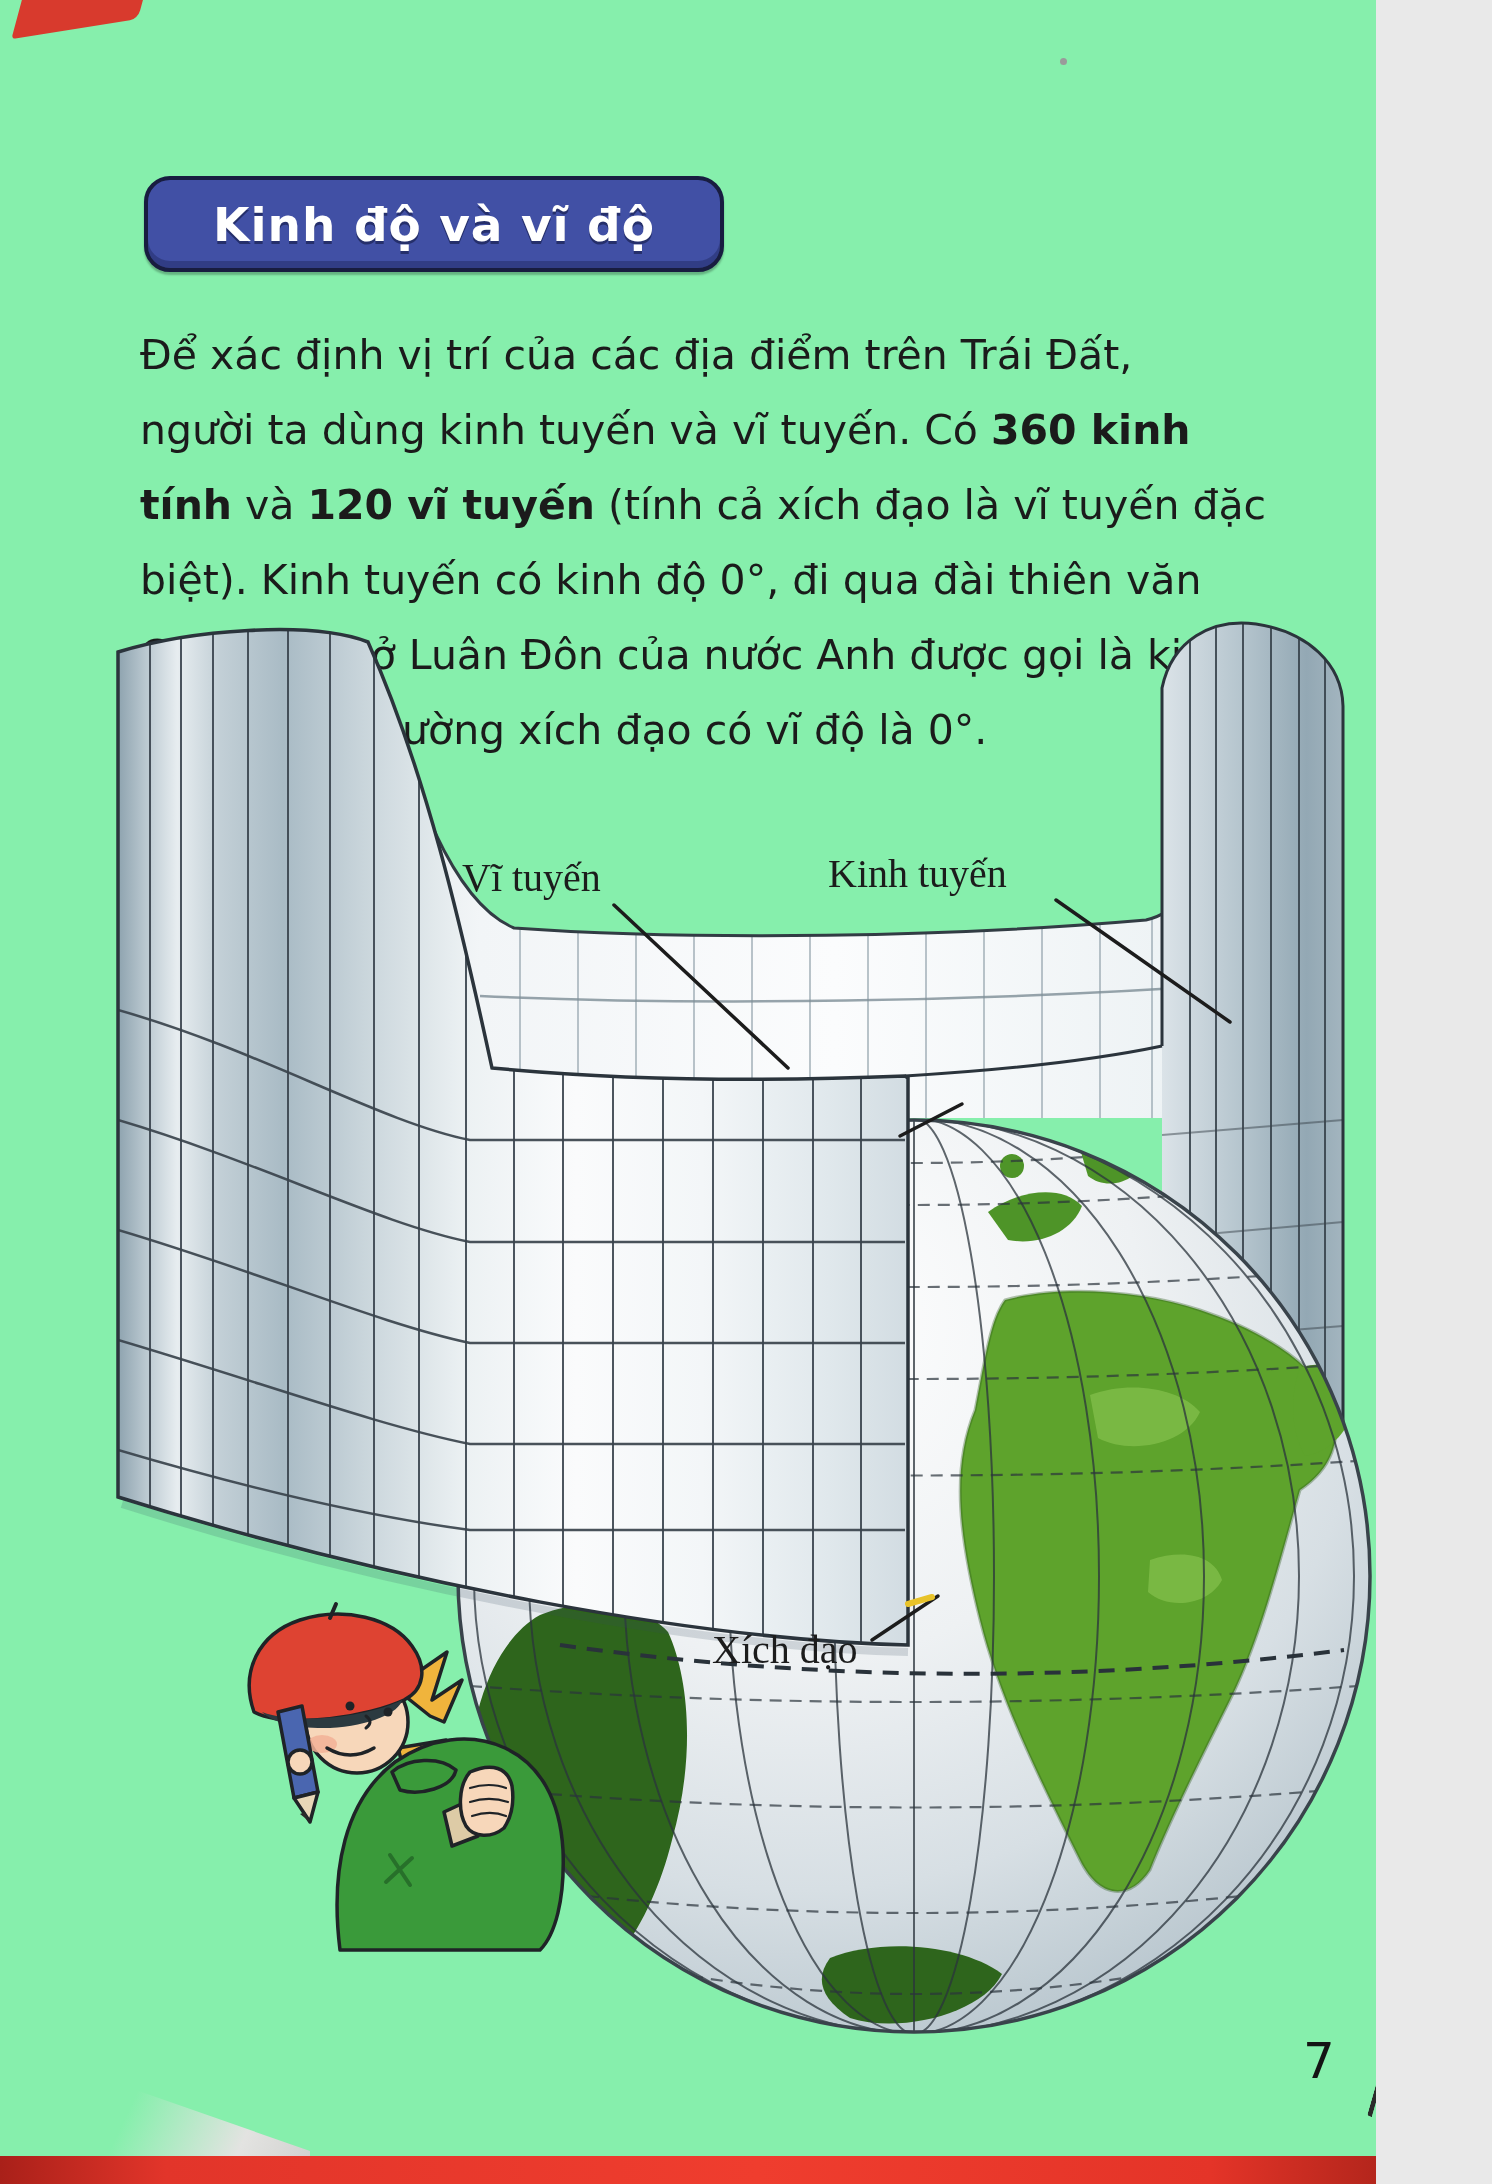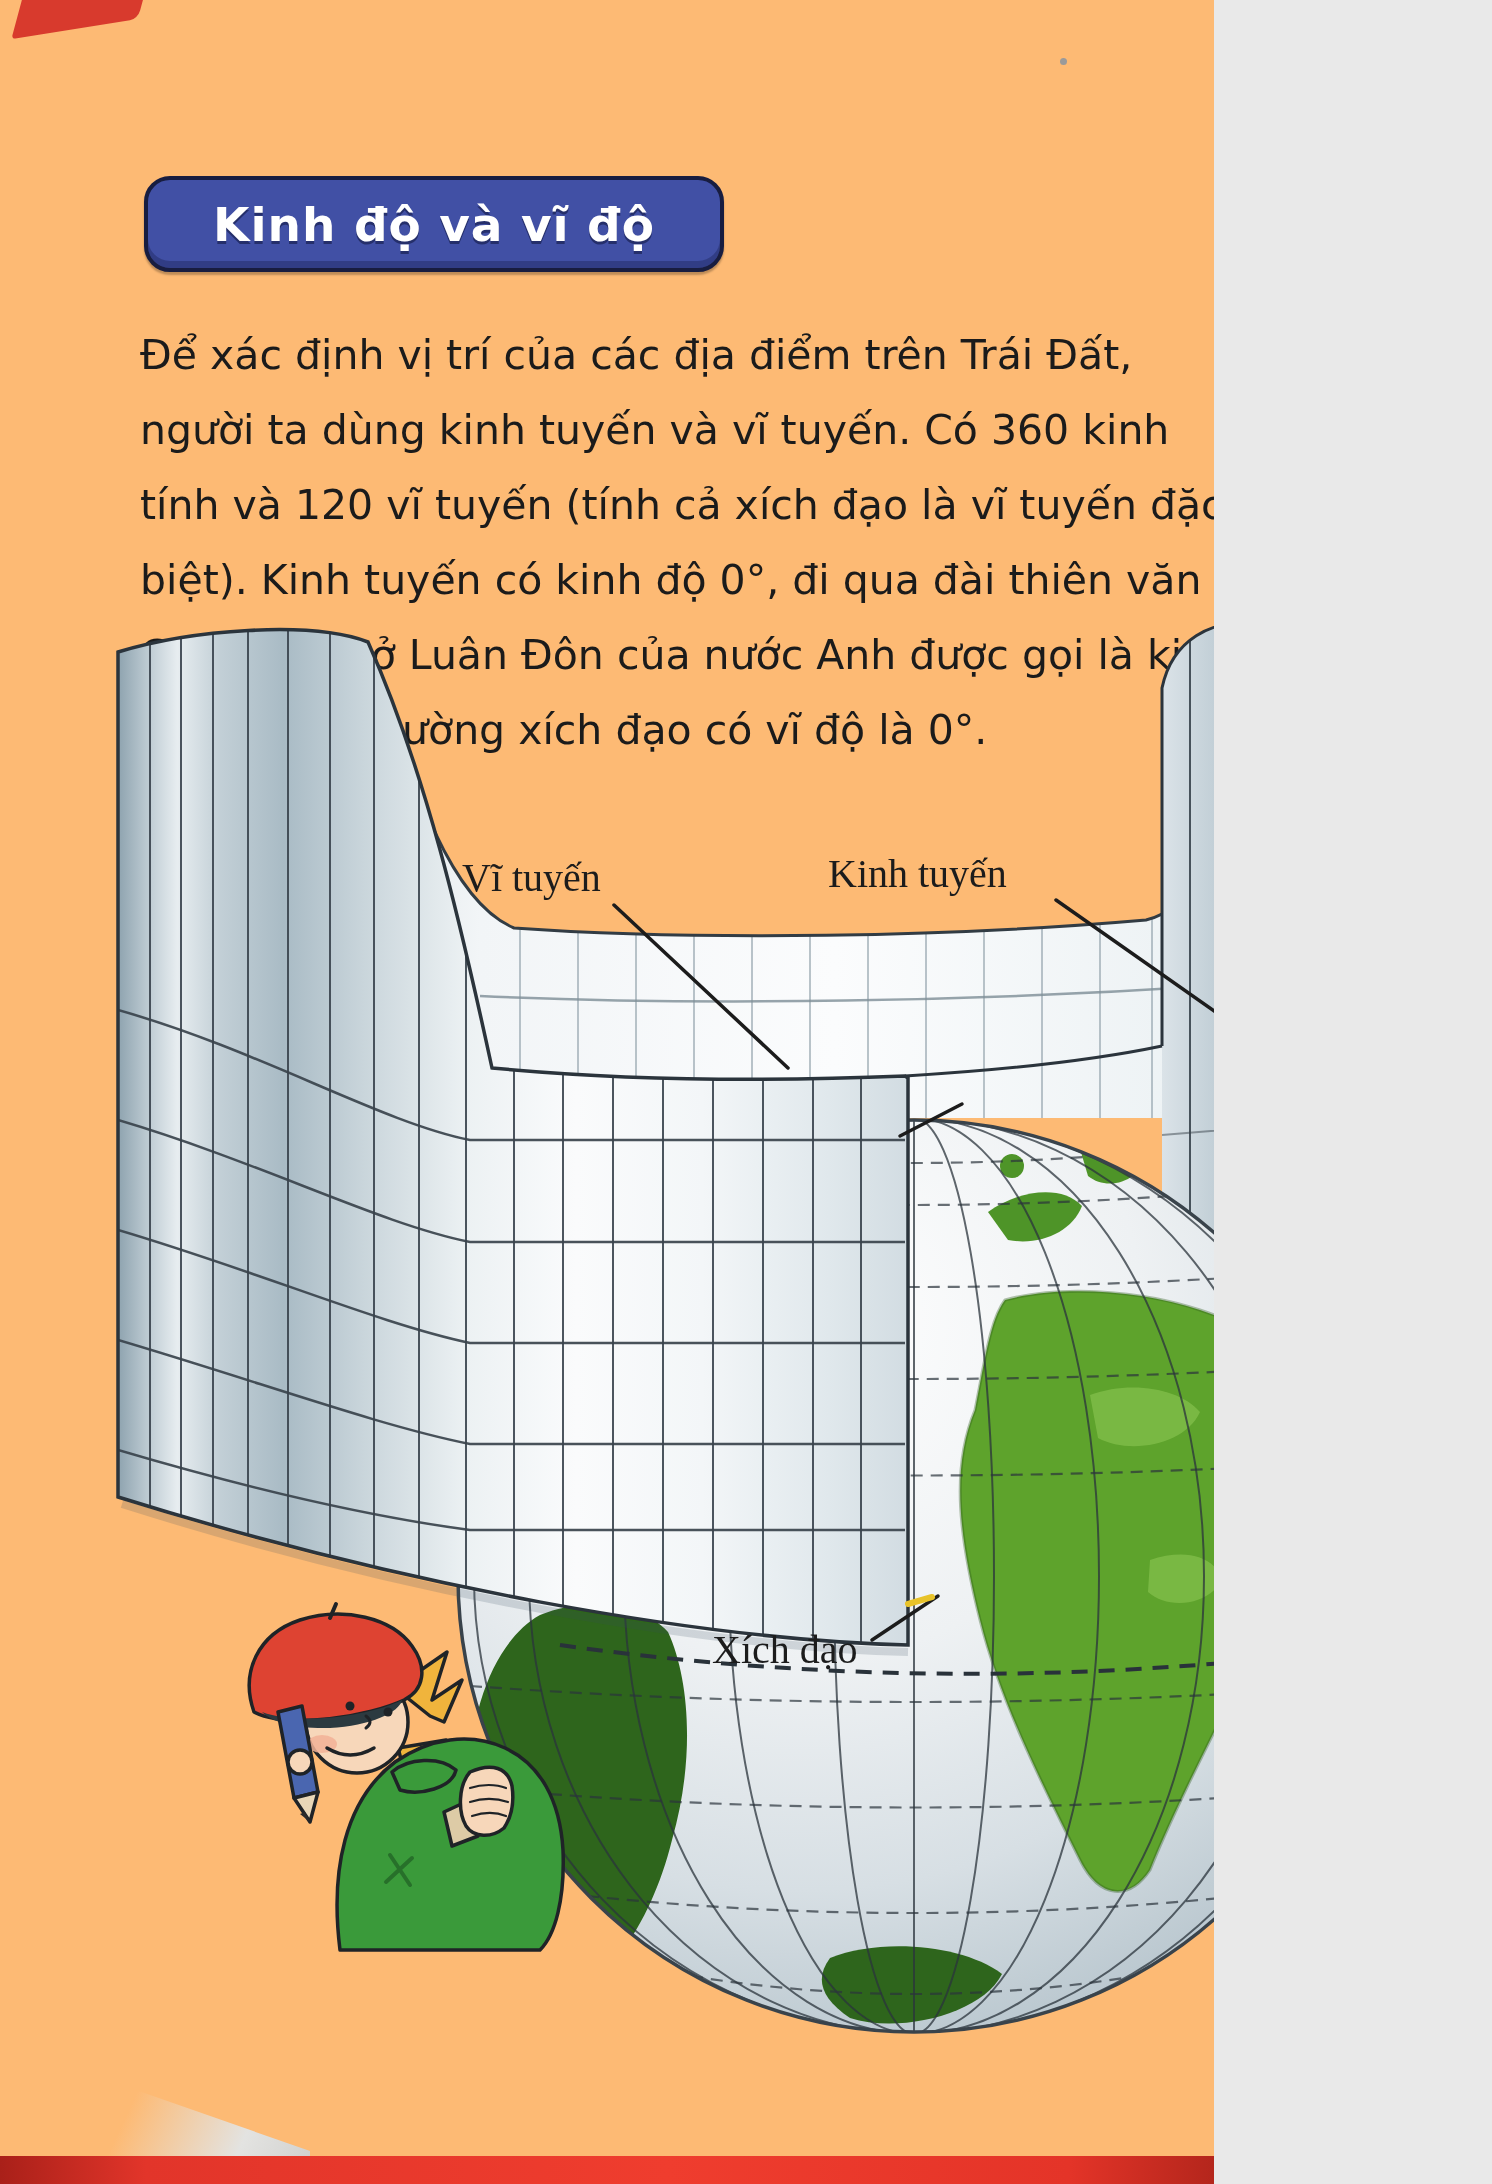--- a/index.html
+++ b/index.html
@@ -1,28 +1,28 @@
 <!DOCTYPE html>
 <html><head>
 <meta charset="utf-8">
 <style>
   html,body{margin:0;padding:0;background:#e9e9e9;}
-  #page{position:relative;width:1214px;height:2184px;background:#fdba74;overflow:hidden;
+  #page{position:relative;width:1376px;height:2184px;background:#86efac;overflow:hidden;
         font-family:"DejaVu Sans","Liberation Sans",sans-serif;color:#1b1b1b;}
   
   .badge{position:absolute;left:144px;top:176px;width:580px;height:96px;
          background:#4150a5;border:4px solid #181d40;border-radius:26px;
          box-shadow:inset 0 -7px 0 rgba(10,15,50,.28), 0 3px 2px rgba(0,0,0,.25);
          display:flex;align-items:center;justify-content:center;box-sizing:border-box;}
   .badge span{color:#ffffff;font-size:47px;font-weight:700;letter-spacing:1px;
          text-shadow:0 3px 0 rgba(15,20,60,.55);}
   
   .para{position:absolute;left:140px;top:318px;width:1260px;font-size:41px;line-height:75px;}
   .para-line{white-space:nowrap;}
-  .para .bold{font-weight:400;}
+  .para .bold{font-weight:700;}
   
   .dlabel{position:absolute;font-size:40px;color:#1c1c1c;white-space:nowrap;z-index:6;font-family:Liberation Serif, serif;}
   
   .pagenum{position:absolute;left:1284px;top:2032px;width:70px;text-align:center;
            font-size:50px;color:#141414;}
   
   .cover-corner{position:absolute;left:16px;top:-10px;width:128px;height:38px;background:#d83a2d;
                 transform:rotate(-9deg) skewX(-24deg);border-radius:0 0 8px 4px;}
   .cover-bottom{position:absolute;left:0;bottom:0;width:100%;height:28px;
                 background:linear-gradient(90deg,#a92019,#e2352a 12%,#ef3d2e 55%,#e43428 88%,#b4261c);}

